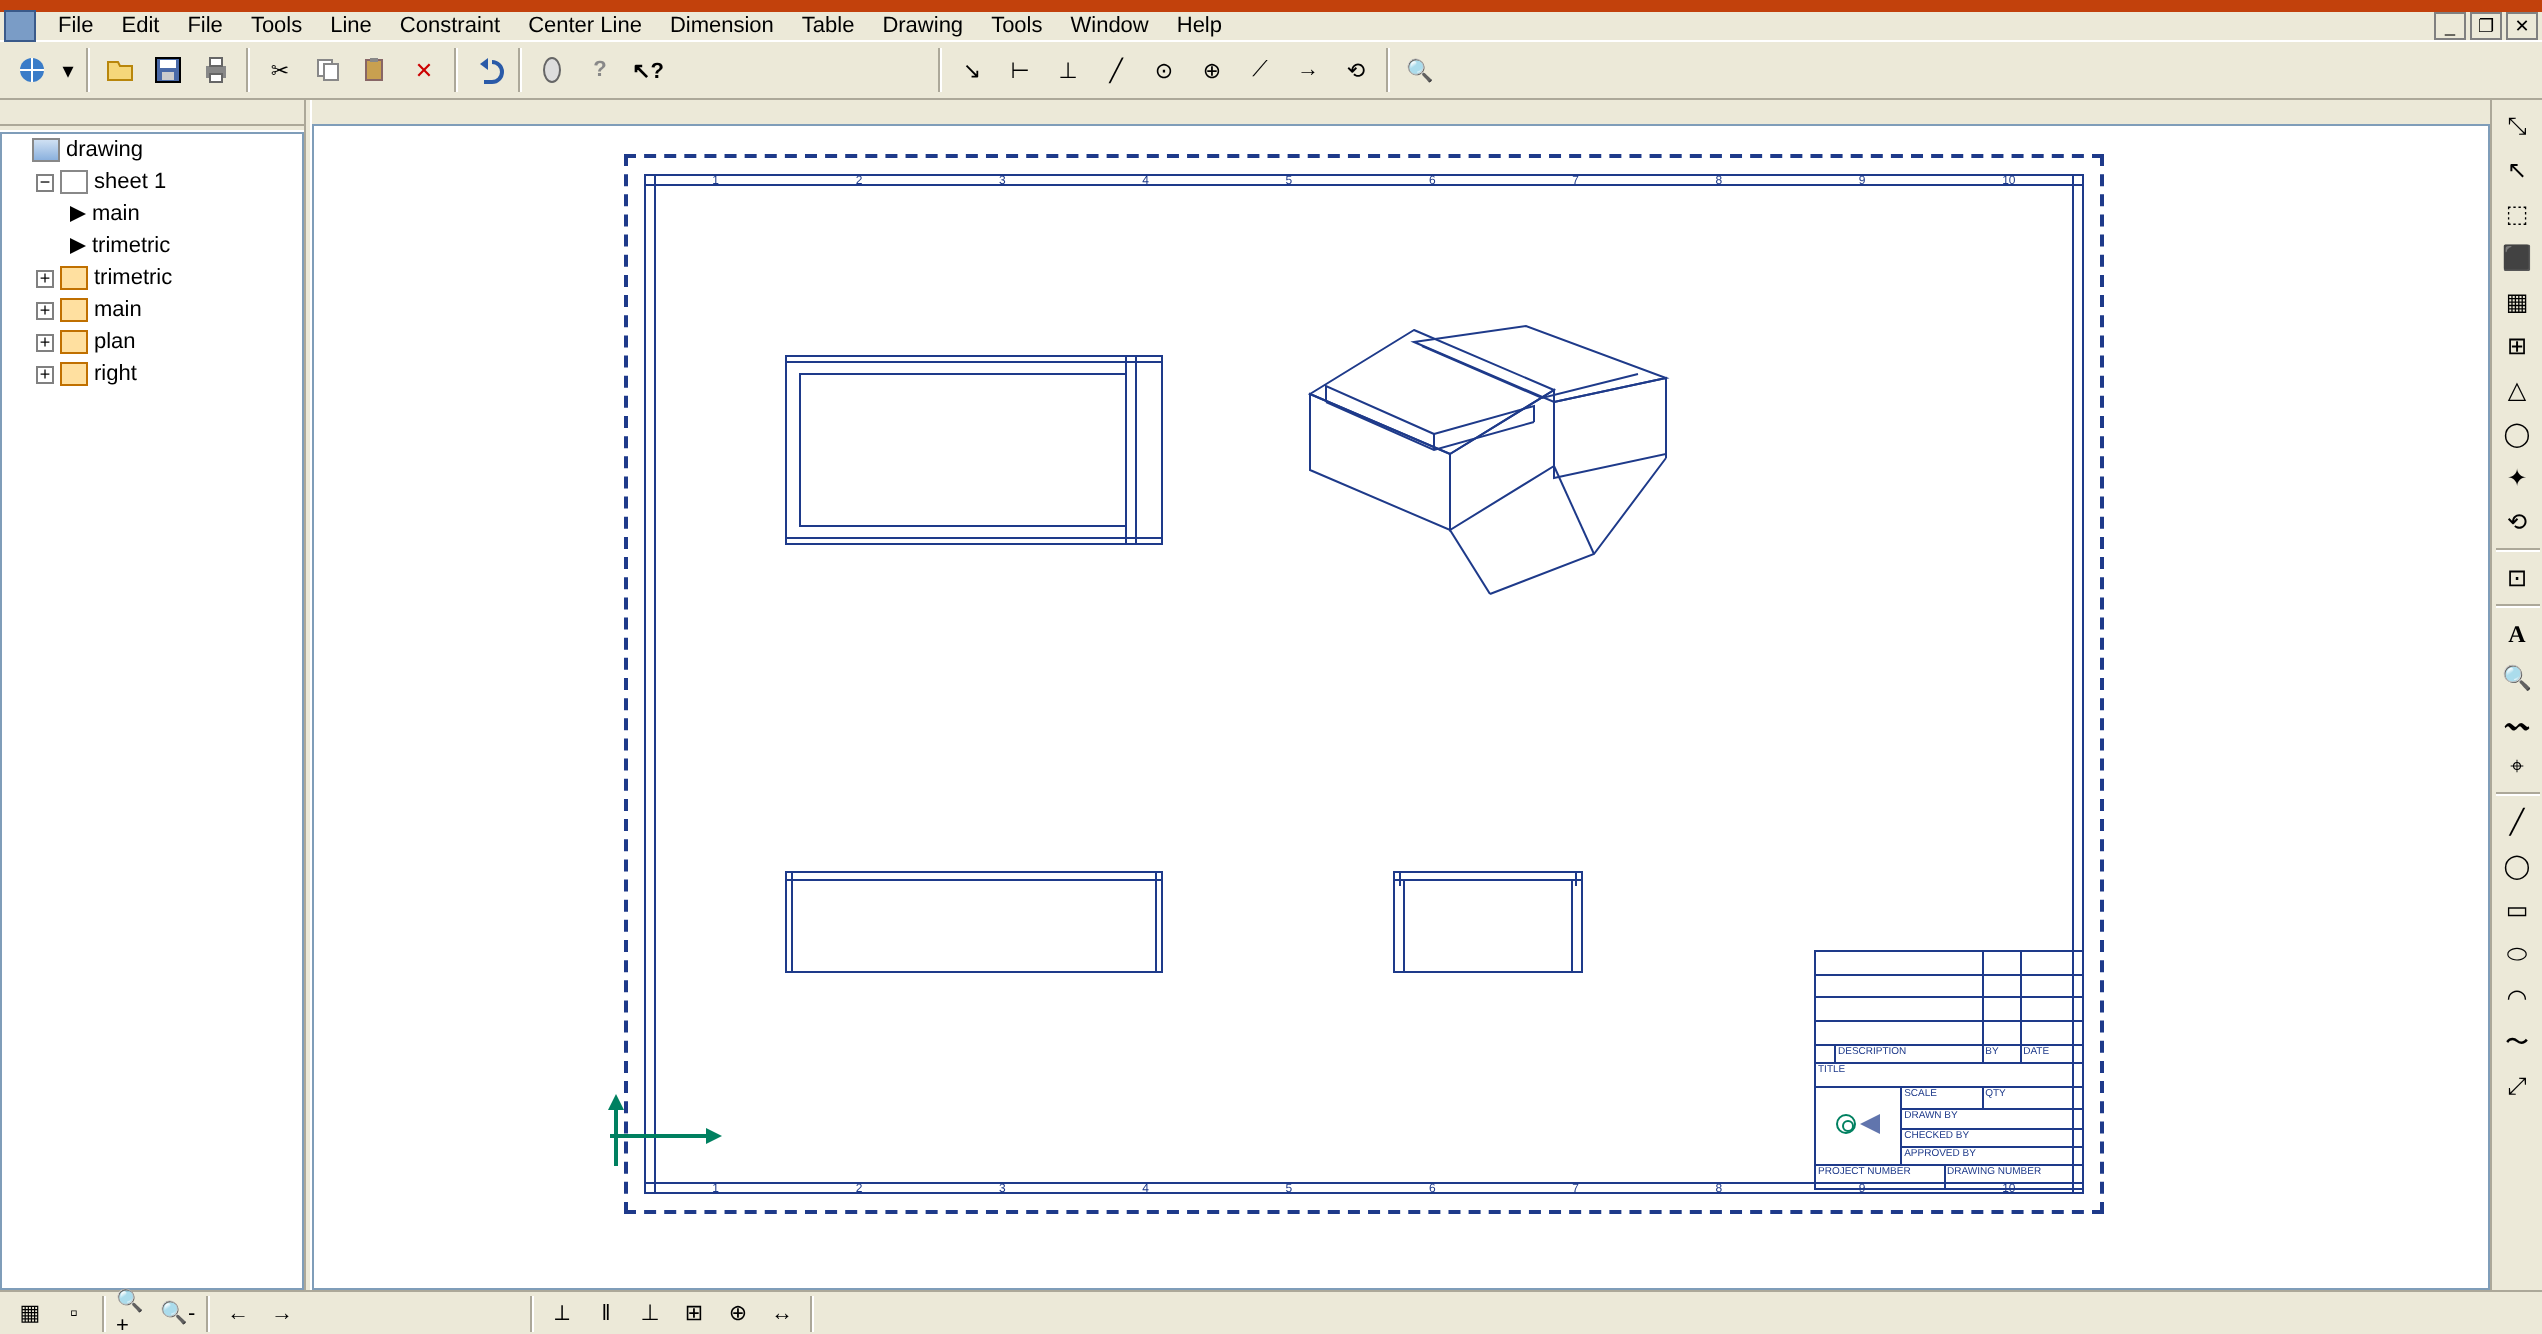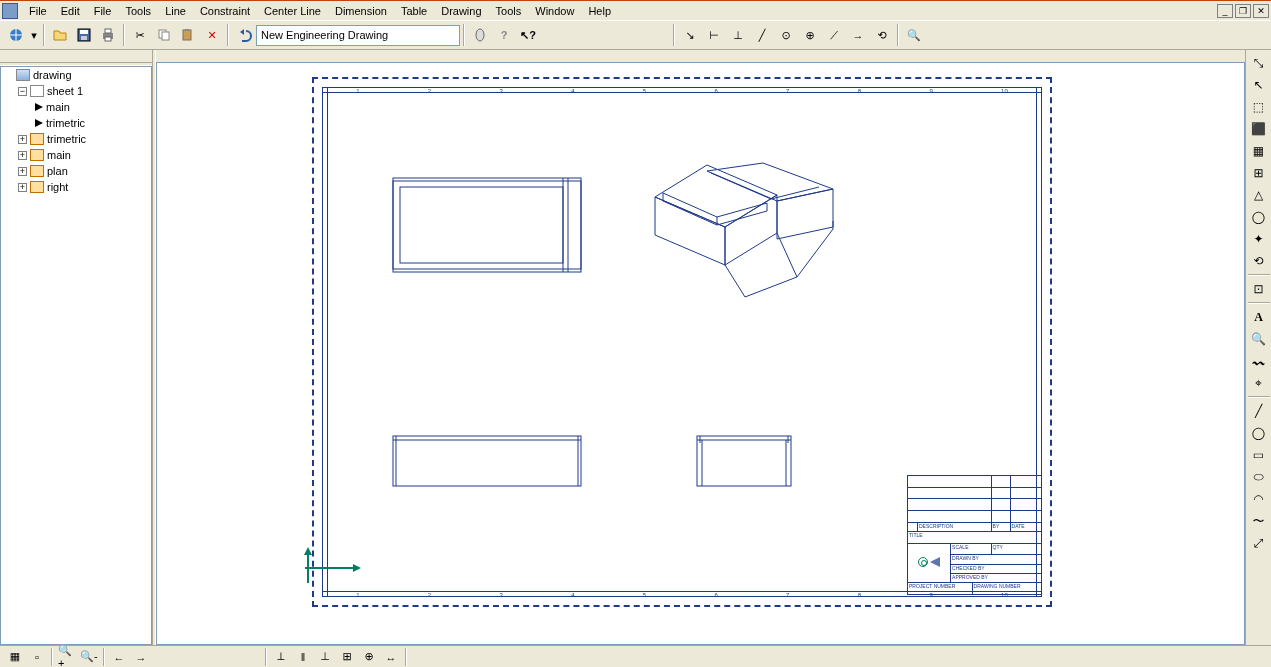--- a/index.html
+++ b/index.html
@@ -1,19 +1,19 @@
 <!DOCTYPE html>
 <html><head>
 <meta charset="utf-8">
 <style>
 * { margin:0; padding:0; box-sizing:border-box; }
 body { font-family:"Tahoma","MS Sans Serif",sans-serif; font-size:11px; background:#ece9d8; width:1271px; height:667px; overflow:hidden; position:relative; }
 
 
-.menubar { height:20px; background:#ece9d8; border-top:1px solid #c2410c; display:flex; align-items:center; padding:0 2px; }
+.menubar { height:20px; background:#ece9d8; border-top:6px solid #c2410c; display:flex; align-items:center; padding:0 2px; }
 .menubar .app-icon { width:16px; height:16px; background:#7a9cc6; border:1px solid #3a5a8a; margin-right:4px; }
 .menu-item { padding:2px 7px; cursor:default; }
 .winbtns { margin-left:auto; display:flex; }
 .winbtn { width:16px; height:14px; border:1px solid #808080; background:#ece9d8; margin-left:2px; font-size:9px; text-align:center; line-height:12px; font-family:"Marlett","Arial"; }
 
 
 .toolbar { height:30px; background:#ece9d8; border-top:1px solid #fff; border-bottom:1px solid #aca899; display:flex; align-items:center; padding:0 4px; }
 .tbtn { width:22px; height:22px; margin:0 1px; display:flex; align-items:center; justify-content:center; border:1px solid transparent; }
 .tsep { width:2px; height:22px; border-left:1px solid #aca899; border-right:1px solid #fff; margin:0 3px; }
 .combo { height:21px; width:204px; background:#fff; border:1px solid #7f9db9; font-size:11px; padding:2px 4px; }
@@ -142,21 +142,20 @@
       </svg>
     </div>
   <div class="tbtn" style="color:#c00">✕</div>
   <div class="tsep"></div>
   <div class="tbtn">
       <svg class="icn" viewBox="0 0 16 16">
         <path d="M10 4a5 5 0 0 1 0 10H6" fill="none" stroke="#2a5aa8" stroke-width="2"></path>
         <path d="M8 2l-4 3 4 3z" fill="#2a5aa8"></path>
       </svg>
     </div>
-  <input class="combo" value="New Engineering Drawing" style="">
   <div class="tsep"></div>
   <div class="tbtn">
       <svg class="icn" viewBox="0 0 16 16">
         <ellipse cx="8" cy="8" rx="4" ry="6" fill="#ddd" stroke="#666"></ellipse>
       </svg>
     </div>
   <div class="tbtn" style="color:#888;font-weight:bold">?</div>
   <div class="tbtn" style="font-weight:bold">↖?</div>
 
   <div style="width:130px"></div>

